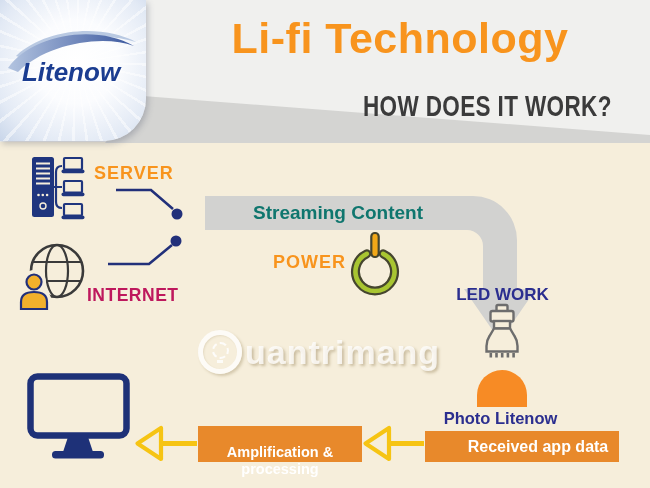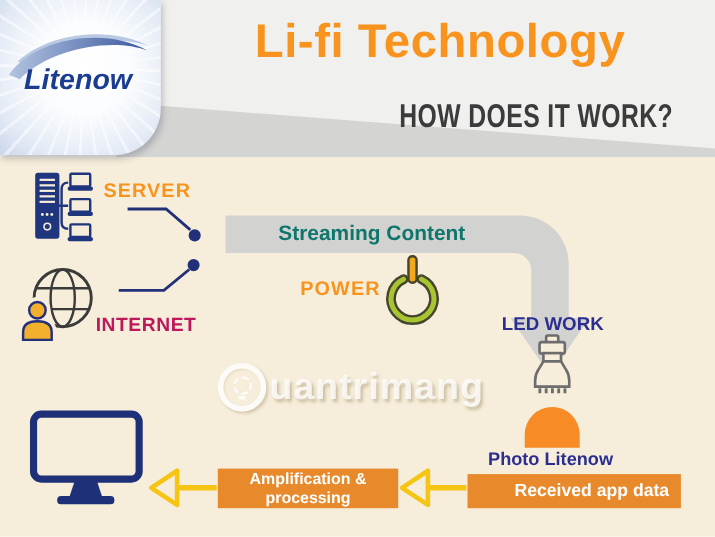--- a/index.html
+++ b/index.html
@@ -39,21 +39,21 @@
   .power-lbl{left:240px;top:252px;width:106px;text-align:right;font-size:18px;color:#f8941d;letter-spacing:1px;}
   .ledlamp-lbl{left:430px;top:285px;width:145px;text-align:center;font-size:17px;color:#2b2e8f;}
   .photodet-lbl{left:428px;top:409px;width:145px;text-align:center;font-size:16.5px;color:#2b2e8f;}
 
   
   .dome{position:absolute;left:477px;top:370px;width:50px;height:37px;background:#f78b25;
         border-radius:25px 25px 0 0;}
   .obox{position:absolute;background:#e8892b;color:#ffffff;font-weight:bold;text-align:center;}
   .received-box{left:425px;top:431px;width:162px;height:31px;font-size:16px;line-height:31px;padding-left:32px;}
   .amp-box{left:198px;top:426px;width:164px;height:36px;font-size:14.5px;line-height:1.2;
-           padding-top:2px;box-sizing:border-box;white-space:pre-line;}
+           padding-top:18px;box-sizing:border-box;white-space:pre-line;}
 
   
   .wm{position:absolute;left:198px;top:330px;display:flex;align-items:center;opacity:.9;}
   .wm-ring{width:34px;height:34px;border:5px solid rgba(255,255,255,.85);border-radius:50%;
            box-shadow:2px 2px 3px rgba(177,160,125,.55), inset 1px 1px 2px rgba(177,160,125,.3);
            display:flex;flex-direction:column;align-items:center;justify-content:center;}
   .wm-bulb{width:13px;height:13px;border:2px dashed rgba(255,255,255,.95);border-radius:50%;}
   .wm-stem{width:6px;height:3px;background:rgba(255,255,255,.9);margin-top:1px;}
   .wm-text{font-size:34px;font-weight:bold;color:rgba(255,255,255,.82);letter-spacing:1px;margin-left:3px;
            text-shadow:2px 2px 3px rgba(177,160,125,.7);}

